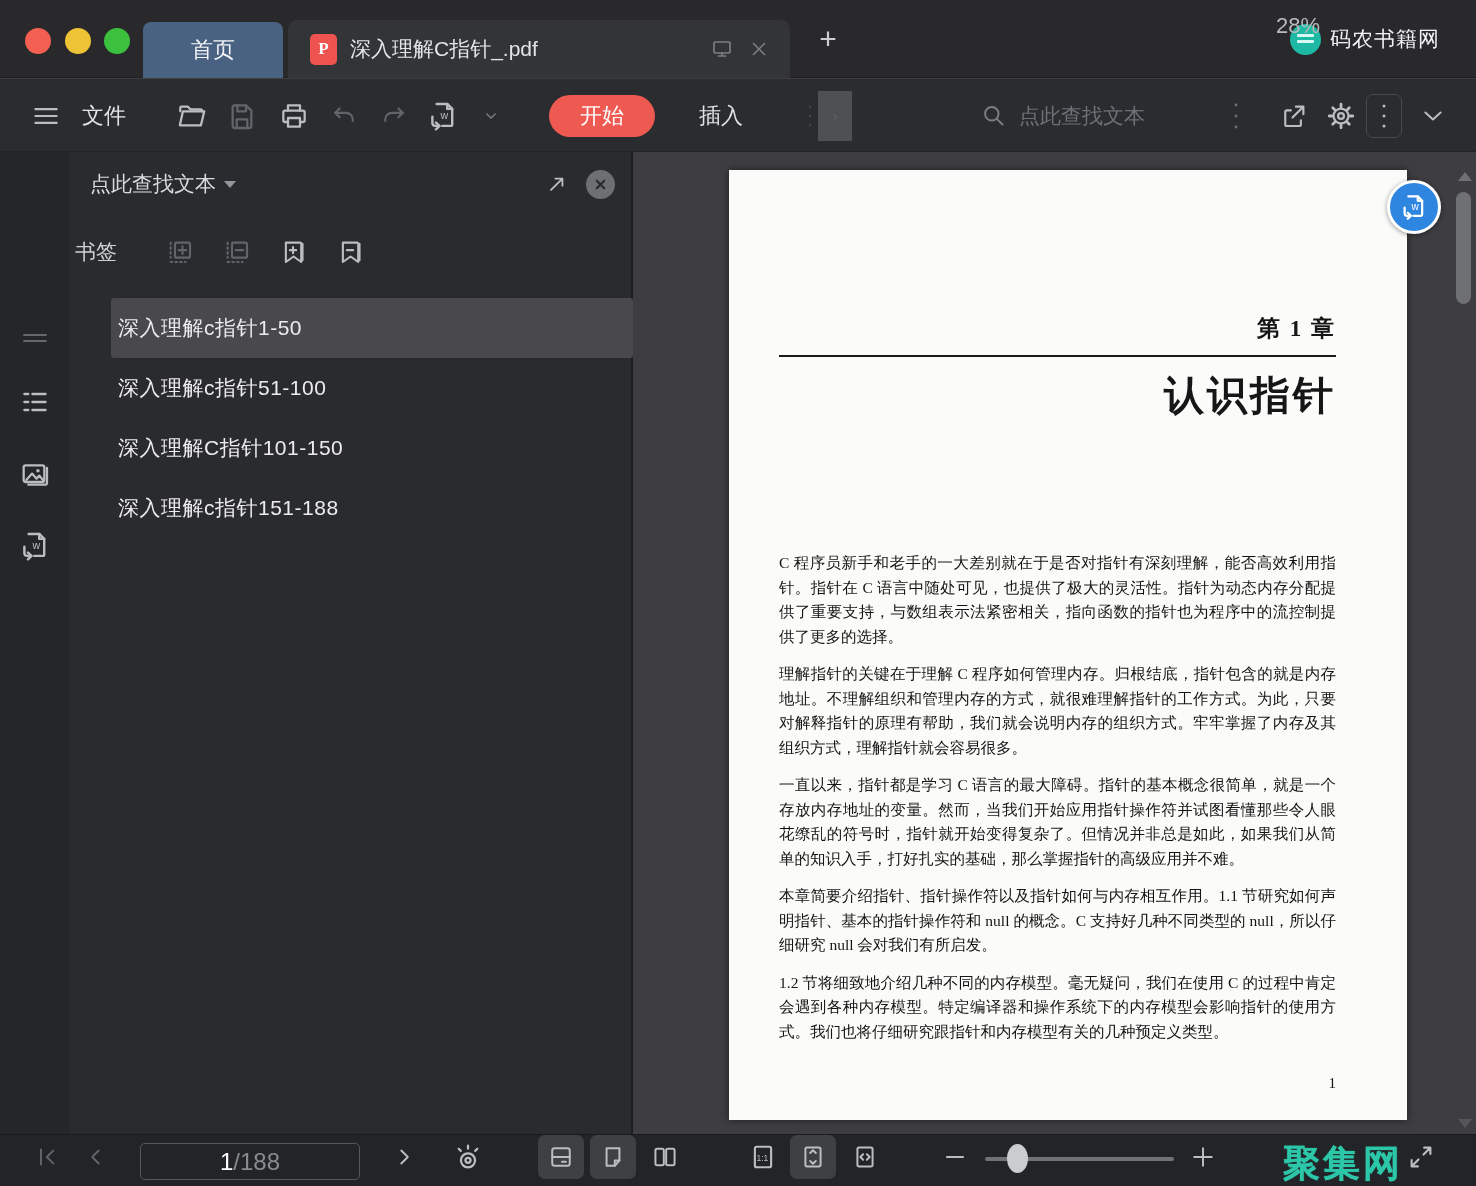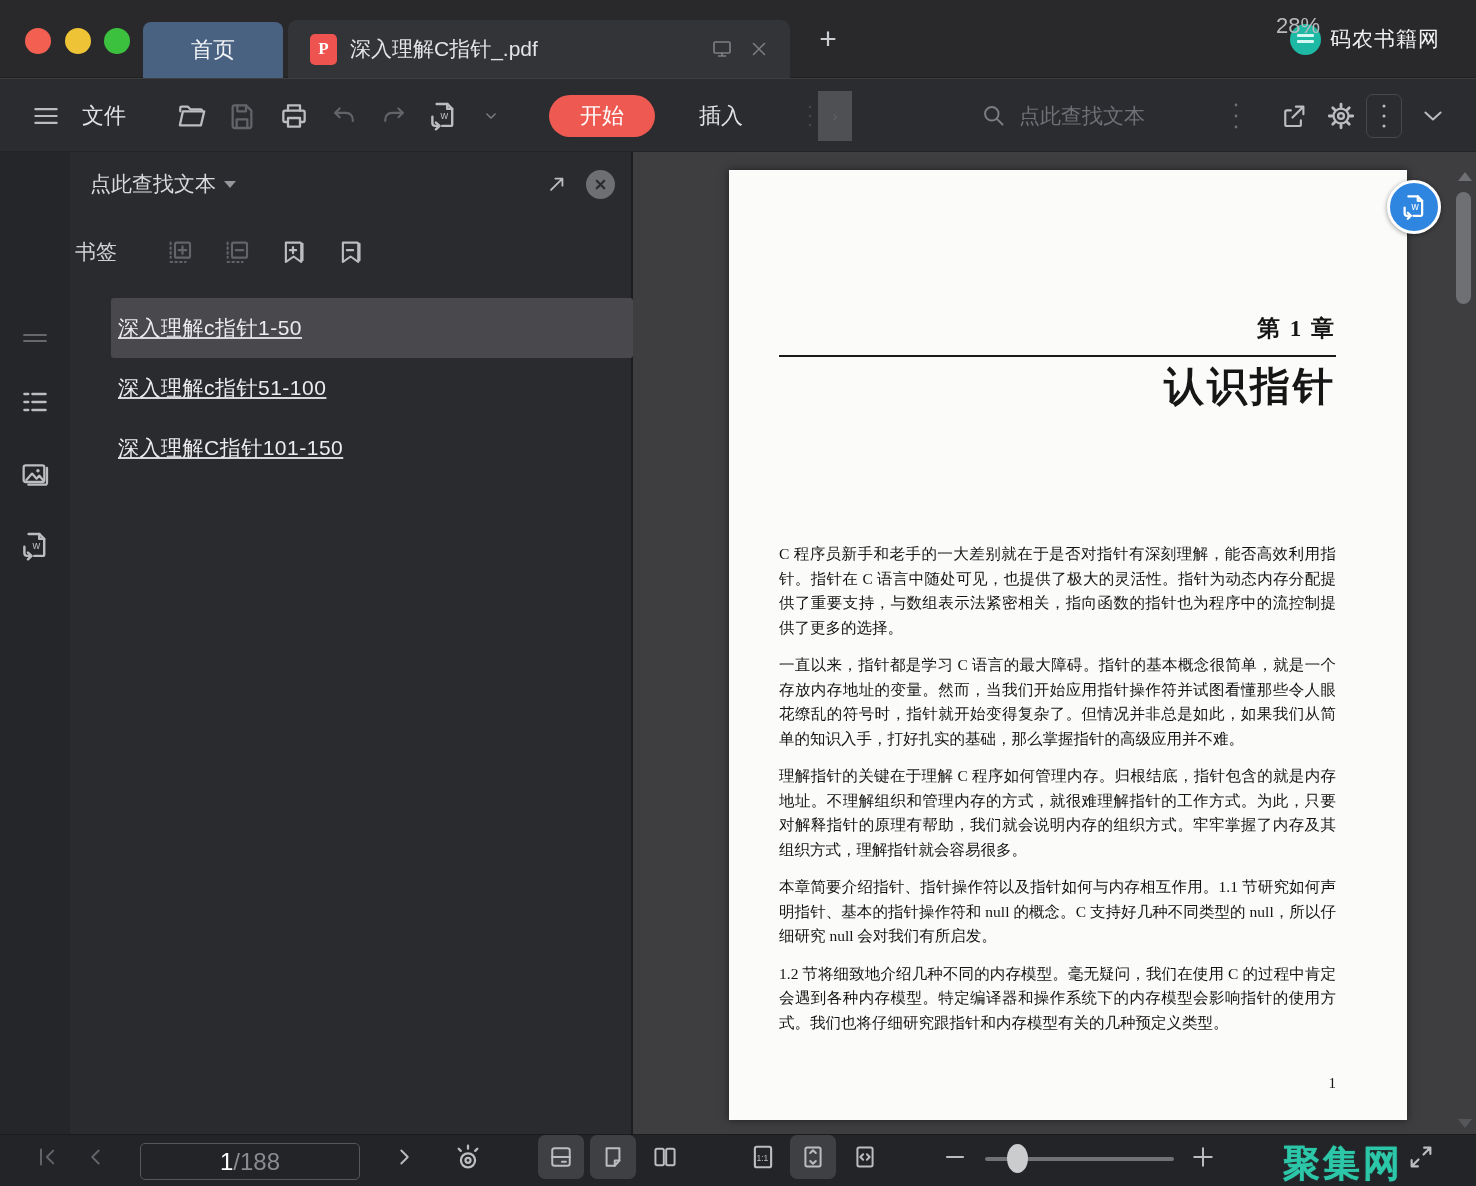--- a/index.html
+++ b/index.html
@@ -62,32 +62,32 @@
   .panel-header { position:absolute; left:0; top:0; width:100%; height:64px; display:flex; align-items:center; }
   .panel-title { margin-left:20px; font-size:21px; color:#d9dadd; cursor:pointer; display:flex; align-items:center; gap:8px; }
   .caret-down { width:0; height:0; border-left:6px solid transparent; border-right:6px solid transparent; border-top:7px solid #95969b; }
   .panel-header .trailing { position:absolute; right:16px; display:flex; align-items:center; gap:16px; }
   .circle-x { width:29px; height:29px; border-radius:50%; background:#6e6f73; display:flex; align-items:center; justify-content:center; cursor:pointer; }
   .panel-tools { position:absolute; left:0; top:72px; width:100%; height:56px; display:flex; align-items:center; }
   .panel-tools .lab { margin-left:5px; font-size:21px; color:#cfd0d4; }
   .panel-tools .ticons { display:flex; align-items:center; gap:27px; margin-left:48px; }
   .bm-list { position:absolute; left:0; top:146px; width:100%; }
   .bm-row { position:relative; height:60px; margin:0 0 0 41px; width:522px; display:flex; align-items:center;
-    border-radius:3px; cursor:pointer;text-decoration:underline; }
+    border-radius:3px; cursor:pointer; }
   .bm-row.selected { background:#49494d; }
   .bm-label { margin-left:7px; font-size:21px; color:#ececef; letter-spacing:.5px; }
 
   
   .main { position:absolute; left:661px; top:152px; width:841px; height:730px; background:#3e3e40; }
   .page { position:absolute; left:68px; top:18px; width:678px; height:950px; background:#fbfbf9;
     box-shadow:0 0 8px rgba(0,0,0,.5); color:#161616; font-family:"Liberation Serif", serif; }
   .page-inner { position:absolute; left:50px; right:71px; top:0; bottom:0; }
   .ch-label { margin-top:143px; text-align:right; font-size:23px; font-weight:bold; letter-spacing:2px; }
   .ch-rule { margin-top:11px; border-bottom:2px solid #1b1b1b; }
-  .ch-title { margin-top:2px; text-align:right; font-size:40px; font-weight:bold; letter-spacing:3px; }
+  .ch-title { margin-top:11px; text-align:right; font-size:40px; font-weight:bold; letter-spacing:3px; }
   .body-text { margin-top:128px; }
   .body-text p { font-size:15.5px; line-height:24.5px; text-align:justify; margin-bottom:13px; font-weight:500; color:#141414; }
   .pageno { position:absolute; right:0; bottom:28px; font-size:15px; }
 
   .float-btn { position:absolute; left:1387px; top:180px; width:54px; height:54px; border-radius:50%;
     background:#2f86e0; border:3px solid #ffffff; display:flex; align-items:center; justify-content:center;
     cursor:pointer; box-shadow:0 1px 5px rgba(0,0,0,.4); }
 
   .scrollbar { position:absolute; right:2px; top:170px; width:20px; height:962px; }
   .sb-up { position:absolute; left:4px; top:2px; width:0; height:0; border-left:7px solid transparent; border-right:7px solid transparent; border-bottom:9px solid #6f7074; cursor:pointer; }
@@ -351,33 +351,36 @@
   <div class="bm-list">
     <div class="bm-row selected">
       <span class="bm-label">深入理解c指针1-50</span>
     </div>
     <div class="bm-row">
       <span class="bm-label">深入理解c指针51-100</span>
     </div>
     <div class="bm-row">
       <span class="bm-label">深入理解C指针101-150</span>
     </div>
+    <div class="bm-row">
+      <span class="bm-label">深入理解c指针151-188</span>
+    </div>
   </div>
 </div>
 
 <div class="main">
   <div class="page">
     <div class="page-inner">
       <div class="ch-label">第 1 章</div>
       <div class="ch-rule"></div>
       <div class="ch-title">认识指针</div>
       <div class="body-text">
         <p>C 程序员新手和老手的一大差别就在于是否对指针有深刻理解，能否高效利用指针。指针在 C 语言中随处可见，也提供了极大的灵活性。指针为动态内存分配提供了重要支持，与数组表示法紧密相关，指向函数的指针也为程序中的流控制提供了更多的选择。</p>
+        <p>理解指针的关键在于理解 C 程序如何管理内存。归根结底，指针包含的就是内存地址。不理解组织和管理内存的方式，就很难理解指针的工作方式。为此，只要对解释指针的原理有帮助，我们就会说明内存的组织方式。牢牢掌握了内存及其组织方式，理解指针就会容易很多。</p>
         <p>一直以来，指针都是学习 C 语言的最大障碍。指针的基本概念很简单，就是一个存放内存地址的变量。然而，当我们开始应用指针操作符并试图看懂那些令人眼花缭乱的符号时，指针就开始变得复杂了。但情况并非总是如此，如果我们从简单的知识入手，打好扎实的基础，那么掌握指针的高级应用并不难。</p>
-        <p>理解指针的关键在于理解 C 程序如何管理内存。归根结底，指针包含的就是内存地址。不理解组织和管理内存的方式，就很难理解指针的工作方式。为此，只要对解释指针的原理有帮助，我们就会说明内存的组织方式。牢牢掌握了内存及其组织方式，理解指针就会容易很多。</p>
         <p>本章简要介绍指针、指针操作符以及指针如何与内存相互作用。1.1 节研究如何声明指针、基本的指针操作符和 null 的概念。C 支持好几种不同类型的 null，所以仔细研究 null 会对我们有所启发。</p>
         <p>1.2 节将细致地介绍几种不同的内存模型。毫无疑问，我们在使用 C 的过程中肯定会遇到各种内存模型。特定编译器和操作系统下的内存模型会影响指针的使用方式。我们也将仔细研究跟指针和内存模型有关的几种预定义类型。</p>
       </div>
       <div class="pageno">1</div>
     </div>
   </div>
 </div>
 
 <div class="float-btn">
   <svg width="30" height="30" viewBox="0 0 24 24" style="stroke:#ffffff;stroke-width:1.8;fill:none;stroke-linecap:round;stroke-linejoin:round;">

